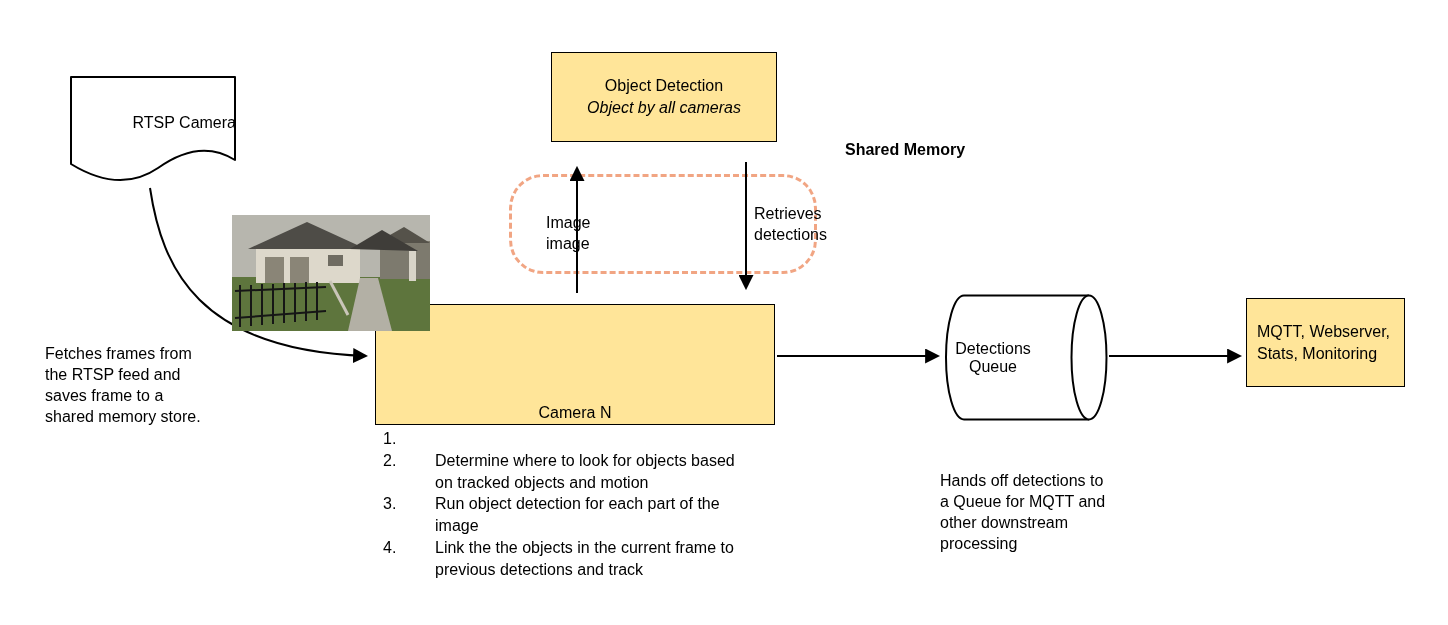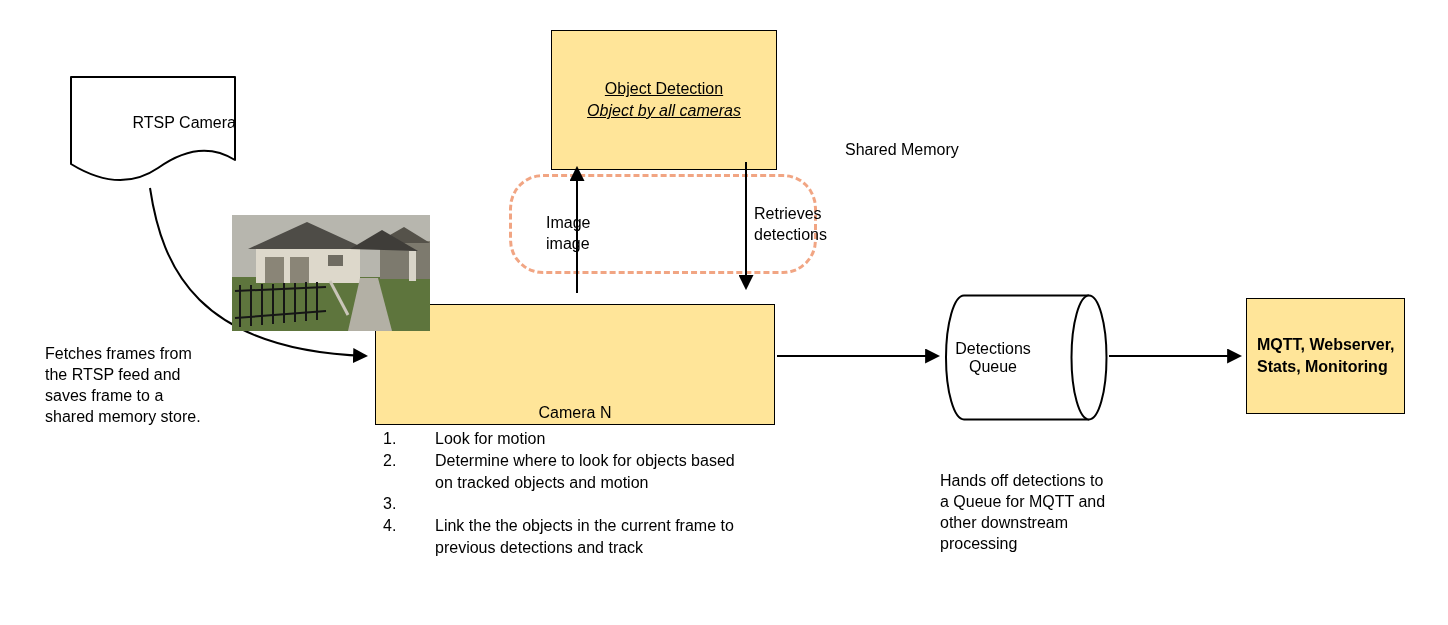--- a/index.html
+++ b/index.html
@@ -45,21 +45,21 @@
     width: 1448px; height: 625px;
     z-index: 3;
     pointer-events: none;
   }
 
   .note {
     position: absolute;
     line-height: 1.32;
     z-index: 5;
   }
-  .note b { font-weight: normal; }
+  .note b { font-weight: bold; }
 
   .flowlabel {
     position: absolute;
     line-height: 1.3;
     z-index: 5;
   }
 
   
   .steps {
     position: absolute;
@@ -106,27 +106,26 @@
     left: 0; top: 0;
     width: 132px; height: 100%;
     display: flex;
     align-items: center;
     justify-content: flex-start;
     text-align: center;
   }
   .queue-cyl .cyl-label span { display: block; width: 96px; }
 
   
-  #object-detection-box { left: 551px; top: 30px;  width: 226px; height: 140px; text-decoration: underline; }
+  #object-detection-box { left: 551px; top: 52px;  width: 226px; height: 90px; }
   #camera-n-box         { left: 375px; top: 304px; width: 400px; height: 121px; justify-content: flex-end; }
   #mqtt-box {
-    left: 1246px; top: 298px; width: 159px; height: 116px;
+    left: 1246px; top: 298px; width: 159px; height: 89px;
     align-items: flex-start; text-align: left; padding: 10px 8px 10px 10px;
     justify-content: center;
-    font-weight: bold;
   }
   #mqtt-box span { width: 142px; }
 </style>
 </head>
 <body>
 
 <div class="rtsp-doc">
   <svg viewBox="0 0 166 130">
     <path d="M1 1 H165 V84 Q 130 62 88 92 Q 50 118 1 88 Z" fill="#ffffff" stroke="#000000" stroke-width="2" stroke-linejoin="round"></path>
   </svg>
@@ -213,26 +212,26 @@
   <b>Shared Memory</b>
 </div>
 
 <div class="note" style="left:45px; top:343px; width:170px;">Fetches frames from the RTSP feed and saves frame to a shared memory store.</div>
 
 <div class="note" style="left:940px; top:438px; width:172px;margin-top:32px;">Hands off detections to a Queue for MQTT and other downstream processing</div>
 
 <div class="steps">
   <div class="step">
     <span class="step-num">1.</span>
-    <span class="step-text">Look for motion</span>
   </div>
   <div class="step">
     <span class="step-num">2.</span>
     <span class="step-text">Determine where to look for objects based on tracked objects and motion</span>
   </div>
   <div class="step">
     <span class="step-num">3.</span>
+    <span class="step-text">Run object detection for each part of the image</span>
   </div>
   <div class="step">
     <span class="step-num">4.</span>
     <span class="step-text">Link the the objects in the current frame to previous detections and track</span>
   </div>
 </div>
 
 </body></html>

